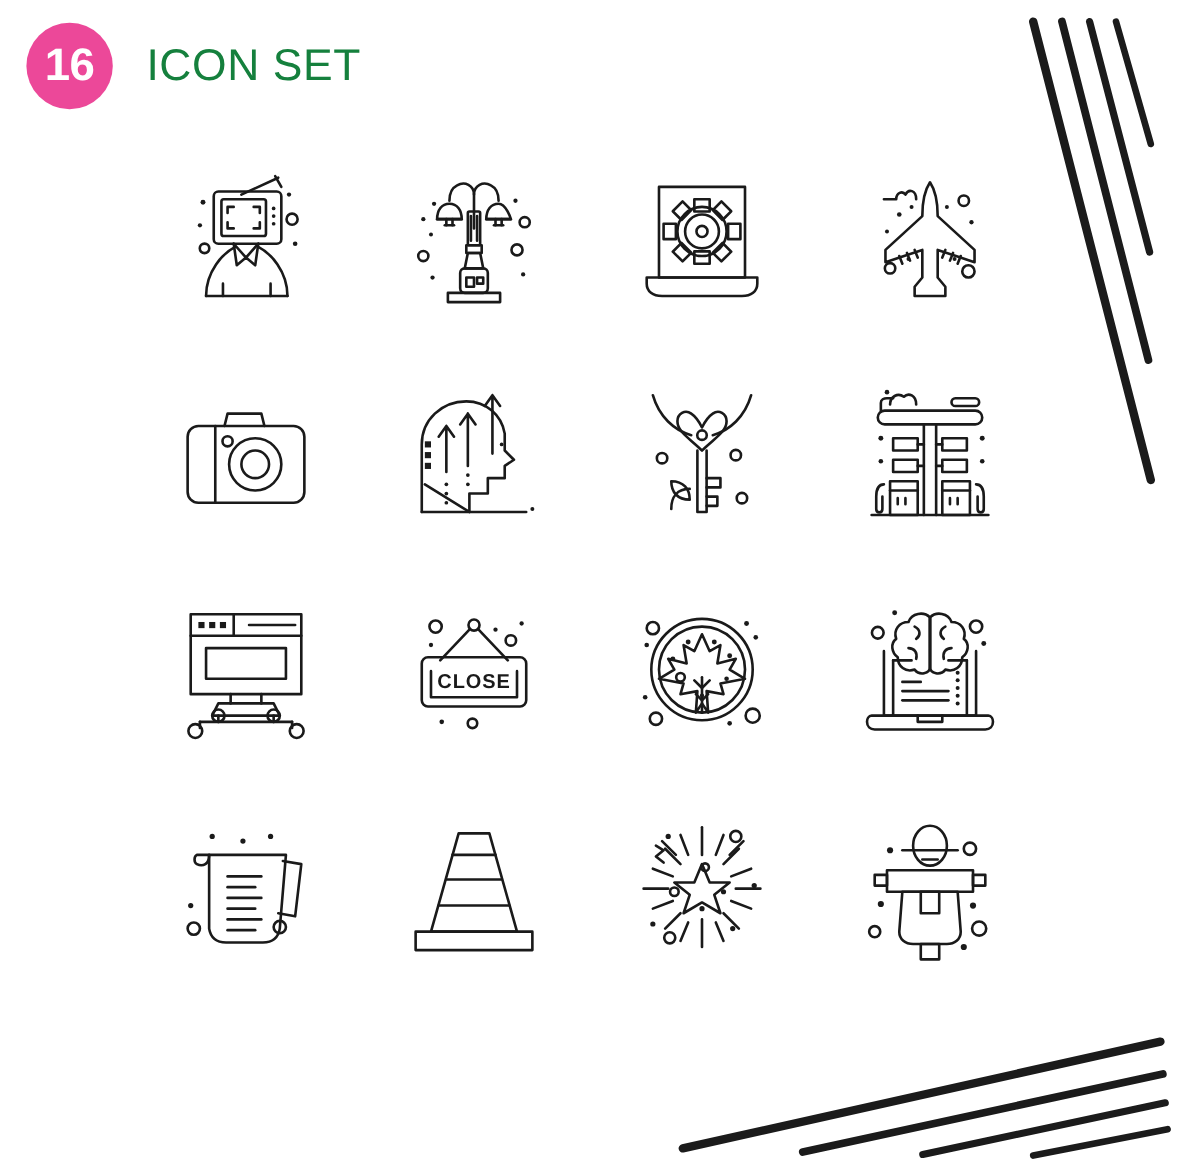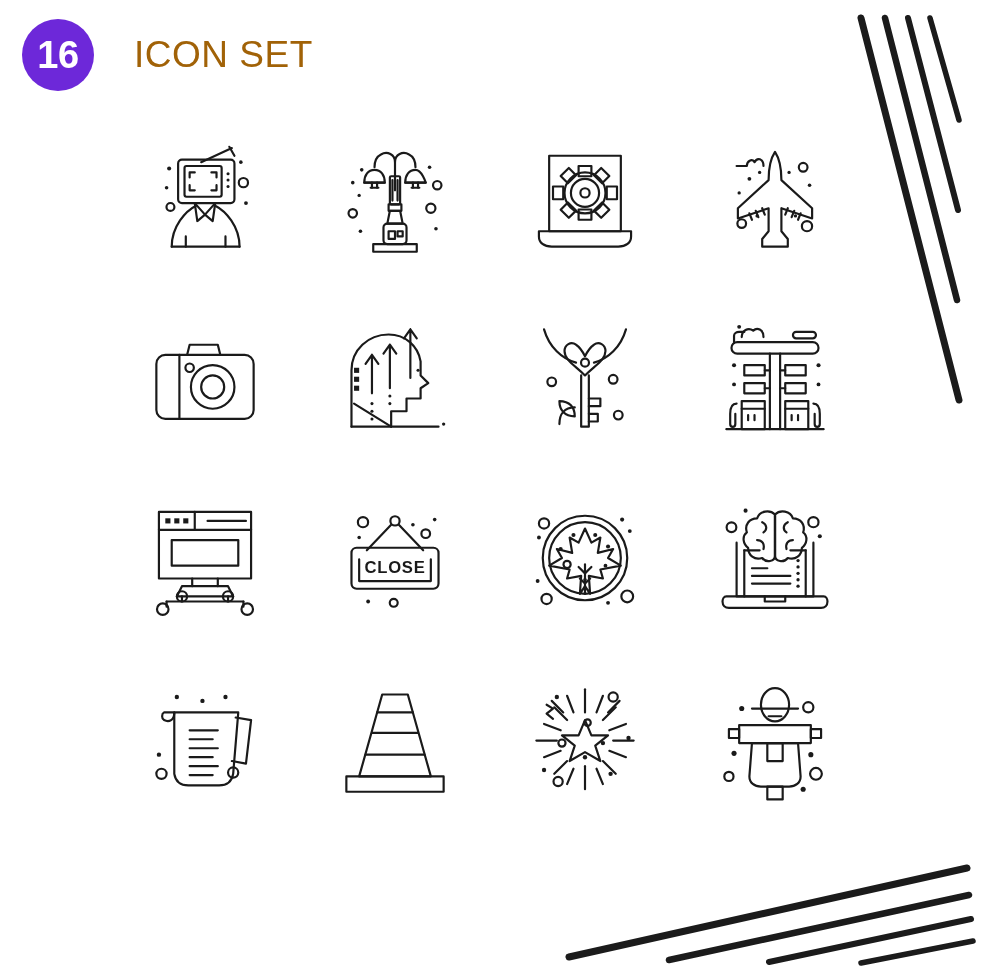--- a/index.html
+++ b/index.html
@@ -23,40 +23,40 @@
     top: 0;
     width: 981px;
     height: 110px;
     display: flex;
     align-items: center;
   }
   #count-badge {
     width: 72px;
     height: 72px;
     border-radius: 50%;
-    background: #6d28d9;
+    background: #ec4899;
     margin-left: 22px;
     display: flex;
     align-items: center;
     justify-content: center;
     flex: none;
   }
   #count-badge-text {
     color: #ffffff;
     font-size: 38px;
     font-weight: bold;
     line-height: 1;
     letter-spacing: -0.5px;
     font-family: "Liberation Sans", sans-serif;
   }
   #title {
-    margin-left: 40px;
+    margin-left: 28px;
     font-size: 37px;
     letter-spacing: 0.5px;
-    color: #a16207;
+    color: #15803d;
     font-family: "Liberation Sans", sans-serif;
     font-weight: normal;
     text-transform: uppercase;
   }
 
   
   #icon-grid {
     position: absolute;
     left: 110px;
     top: 108px;

